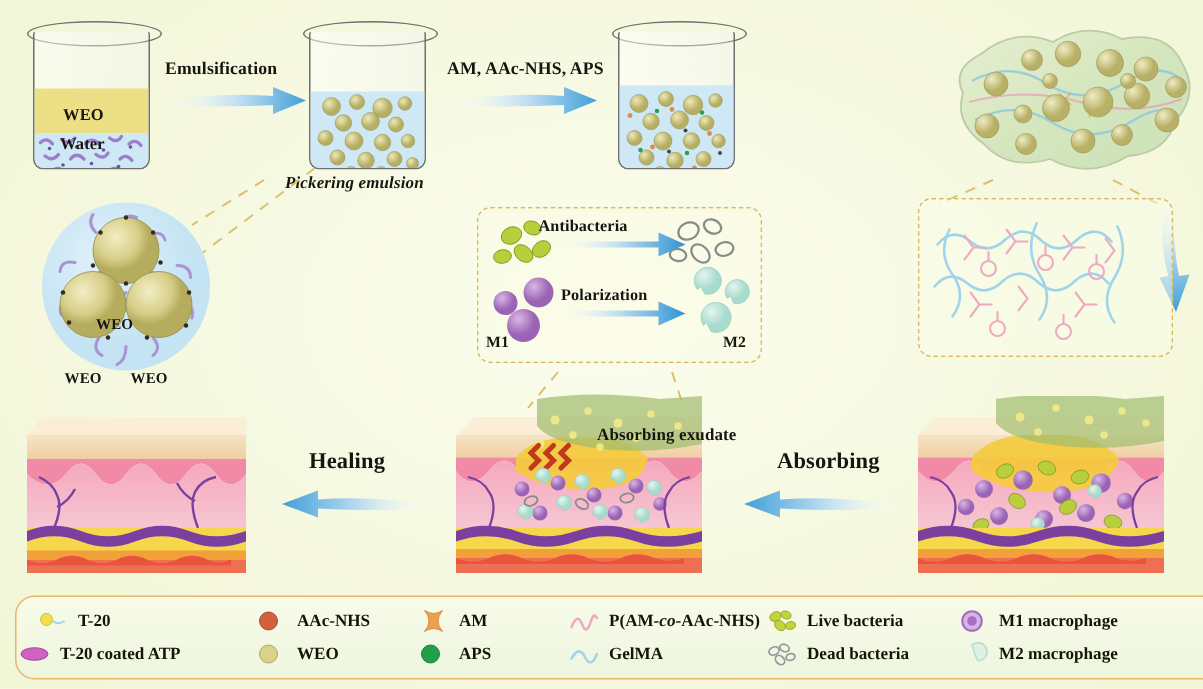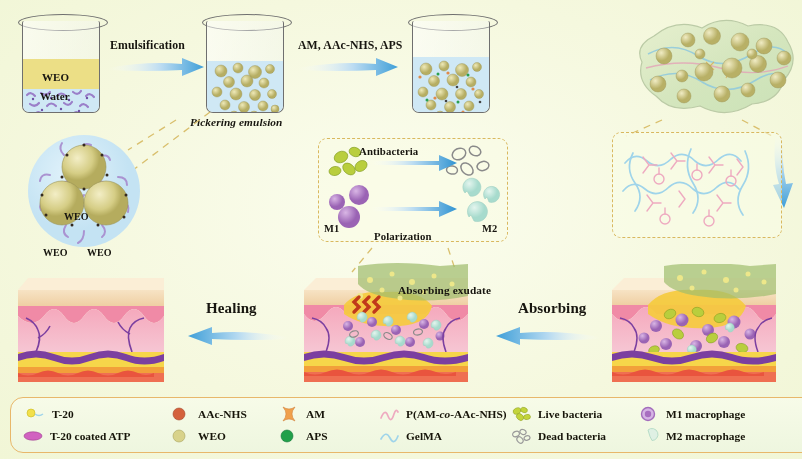--- a/index.html
+++ b/index.html
@@ -347,21 +347,21 @@
       </g>
 
       <g fill="url(#m2g)" stroke="#9fd0c2" stroke-width=".6">
         <path d="M146 54 a9 9 0 1 1 5 3 l-3 -5 z"></path>
         <path d="M166 60 a8 8 0 1 1 4 3 l-2 -5 z"></path>
         <path d="M150 78 a10 10 0 1 1 5 4 l-3 -6 z"></path>
       </g>
       <path d="M52 68 L120 68 L120 62 L138 70 L120 78 L120 72 L52 72 Z" fill="url(#ag3)"></path>
     </svg>
     <div class="lbl abs" style="left:40px;top:6px;font-size:10.8px;">Antibacteria</div>
-    <div class="lbl abs" style="left:55px;top:52px;font-size:10.8px;margin-top:39px;">Polarization</div>
+    <div class="lbl abs" style="left:55px;top:52px;font-size:10.8px;">Polarization</div>
     <div class="lbl abs" style="left:5px;top:84px;font-size:10.5px;">M1</div>
     <div class="lbl abs" style="left:163px;top:84px;font-size:10.5px;text-align:center;">M2</div>
   </div>
 
   <div class="abs" style="left:612px;top:132px;width:168px;height:104px;border:1.4px dashed #d9b85f;border-radius:9px;background:rgba(250,253,232,.5);">
     <svg width="166" height="102" style="position:absolute;left:0;top:0">
       <g stroke="#9fd4ea" stroke-width="1.7" fill="none" stroke-linecap="round">
         <path d="M12 30 q10 -12 22 -2 q12 10 24 -2 q12 -10 24 2 q12 10 24 -2 q12 -10 22 2"></path>
         <path d="M10 58 q10 -12 22 -2 q12 10 24 -2 q12 -10 24 2 q12 10 24 -2 q12 -10 22 2"></path>
         <path d="M20 20 q-8 16 2 30 q10 14 0 28"></path>
@@ -559,21 +559,21 @@
 
     <div class="row" style="left:14px;top:8px;">
       <span class="ic">
         <svg width="20" height="16">
             <circle cx="6" cy="7" r="4" fill="#f2e04a" stroke="#c9b81f" stroke-width=".6"></circle>
             <path d="M10 8 q4 3 8 0" stroke="#9fd4ea" stroke-width="1.4" fill="none"></path>
           </svg>
       </span>
       <span class="txt">T-20</span>
     </div>
-    <div class="row" style="left:12px;top:30px;">
+    <div class="row" style="left:2px;top:30px;">
       <span class="ic">
         <svg width="20" height="16">
             <ellipse cx="10" cy="8" rx="9" ry="4.2" fill="#d162c0" stroke="#9c3c8d" stroke-width=".6"></ellipse>
           </svg>
       </span>
       <span class="txt">T-20 coated ATP</span>
     </div>
 
     <div class="row" style="left:160px;top:8px;">
       <span class="ic">

